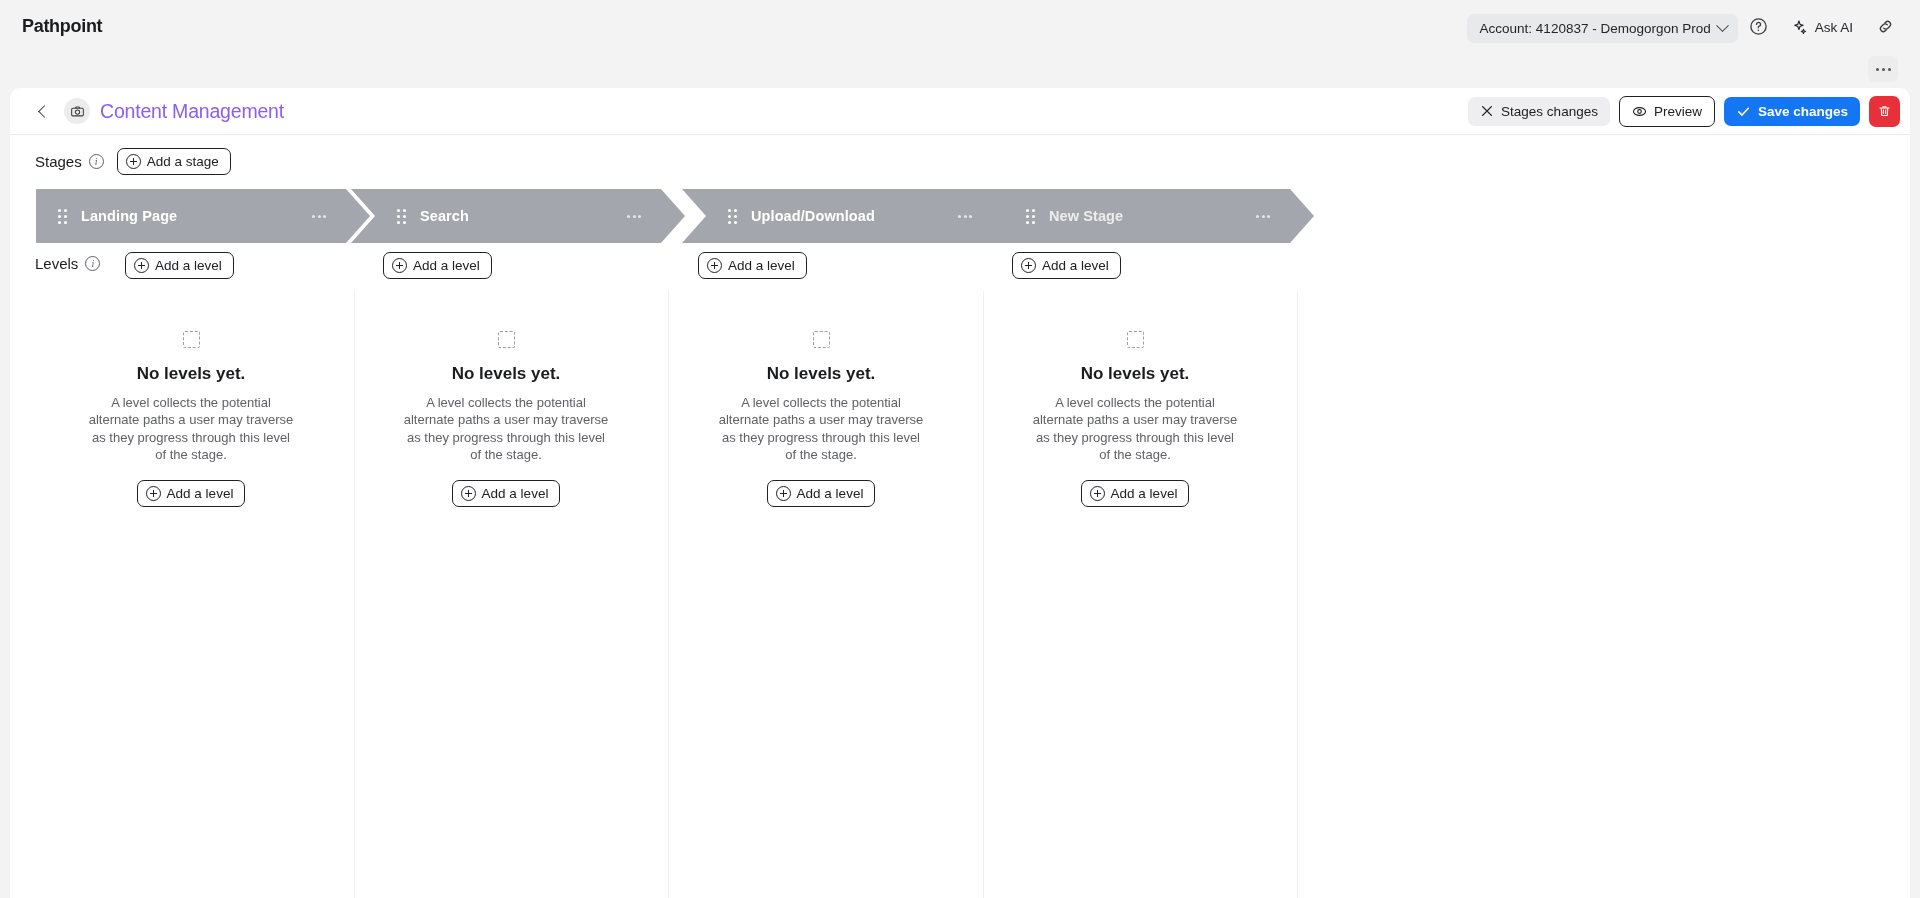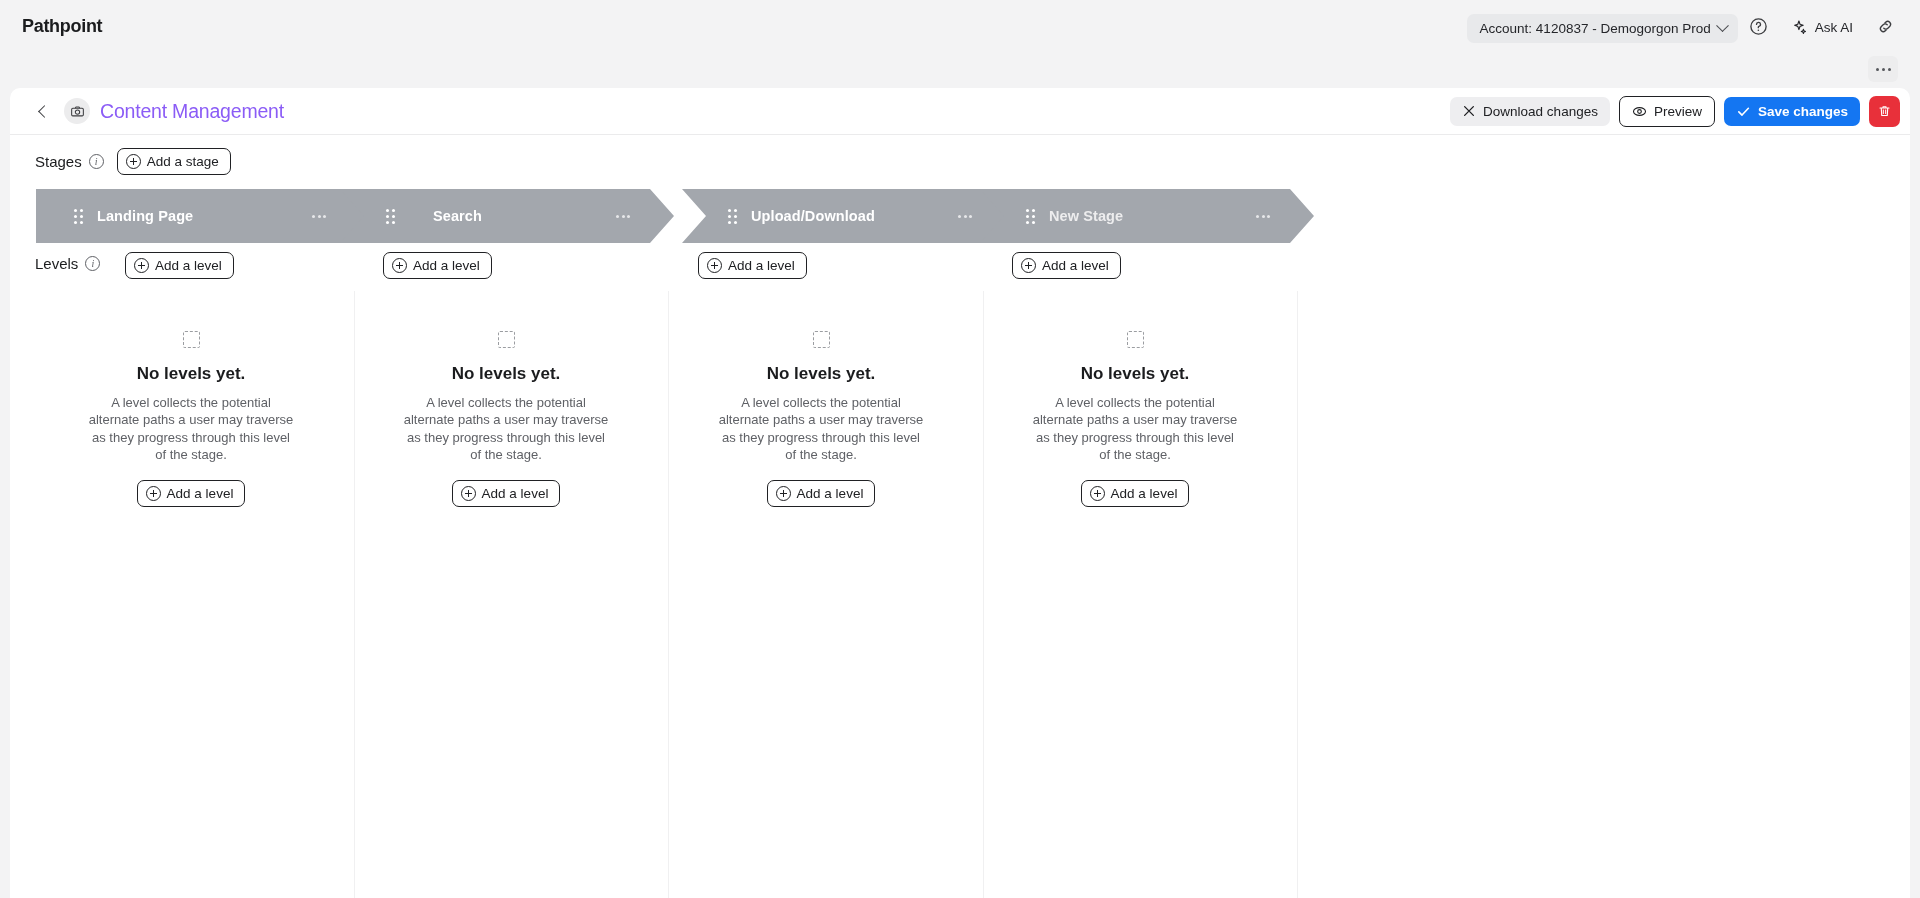--- a/index.html
+++ b/index.html
@@ -231,21 +231,21 @@
         </svg>
       </div>
       <div class="card-title">Content Management</div>
     </div>
 
     <div class="card-actions">
       <div class="btn btn-ghost">
         <svg width="14" height="14" viewBox="0 0 16 16">
           <path d="M3 3 13 13 M13 3 3 13" stroke="#202124" stroke-width="1.55" stroke-linecap="round" fill="none"></path>
         </svg>
-        <span>Download changes</span>
+        <span>Stages changes</span>
       </div>
 
       <div class="btn btn-outline">
         <svg width="15" height="15" viewBox="0 0 18 18">
           <ellipse cx="9" cy="9" rx="7.2" ry="4.6" fill="none" stroke="#202124" stroke-width="1.35"></ellipse>
           <circle cx="9" cy="9" r="2.2" fill="none" stroke="#202124" stroke-width="1.35"></circle>
         </svg>
         <span>Preview</span>
       </div>
 
@@ -270,37 +270,37 @@
   <div class="section-row stages-row">
     <span class="section-label">Stages</span>
     <span class="info-ico">i</span>
     <span class="pill-btn">
       <span class="plus-circ"></span>
       <span>Add a stage</span>
     </span>
   </div>
 
   <div class="stage-strip" id="stageStrip">
-      <div class="stage" style="left: 26px; width: 334px; clip-path: polygon(0px 0px, 310px 0px, 334px 50%, 310px 100%, 0px 100%); padding-left: 38px; padding-right: 44px;">
+      <div class="stage" style="left: 26px; width: 334px; clip-path: polygon(0px 0px, 310px 0px, 334px 50%, 310px 100%, 0px 100%); padding-left: 22px; padding-right: 44px;">
         <span class="drag-dots">
           <i></i>
           <i></i>
           <i></i>
           <i></i>
           <i></i>
           <i></i>
         </span>
         <span class="stage-name">Landing Page</span>
         <span class="stage-menu">
           <i></i>
           <i></i>
           <i></i>
         </span>
       </div>
-      <div class="stage" style="left: 330px; width: 334px; clip-path: polygon(0px 0px, 310px 0px, 334px 50%, 310px 100%, 0px 100%, 24px 50%); padding-left: 46px; padding-right: 44px; gap: 24px;">
+      <div class="stage" style="left: 341px; width: 334px; clip-path: polygon(0px 0px, 310px 0px, 334px 50%, 310px 100%, 0px 100%, 24px 50%); padding-left: 46px; padding-right: 44px;">
         <span class="drag-dots">
           <i></i>
           <i></i>
           <i></i>
           <i></i>
           <i></i>
           <i></i>
         </span>
         <span class="stage-name">Search</span>
         <span class="stage-menu">

